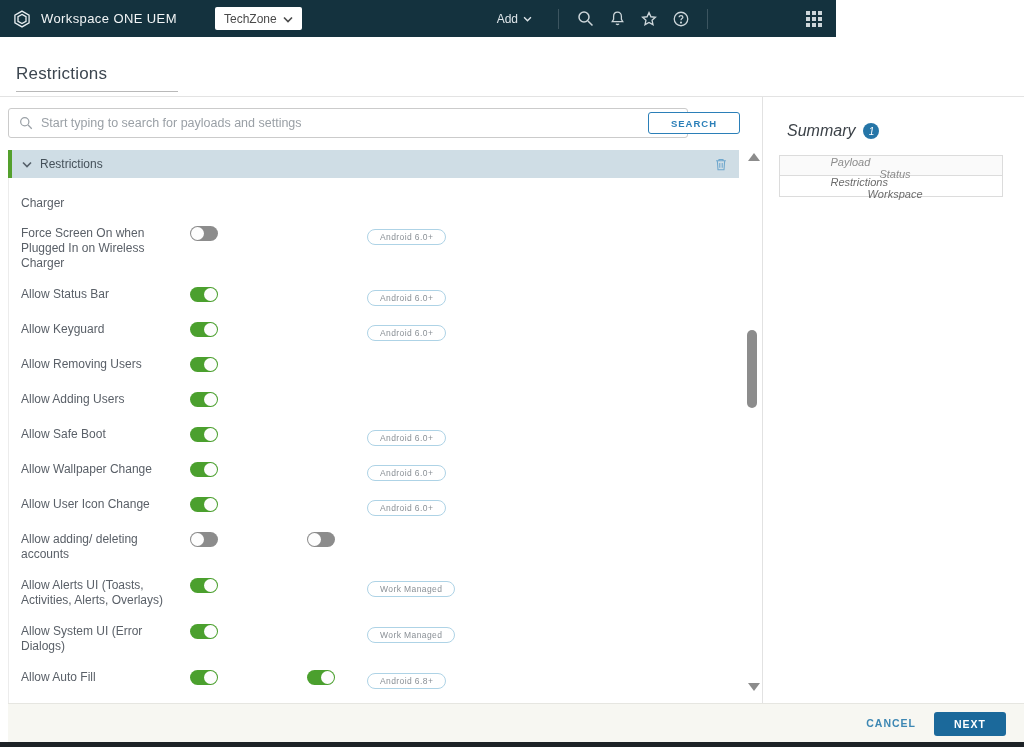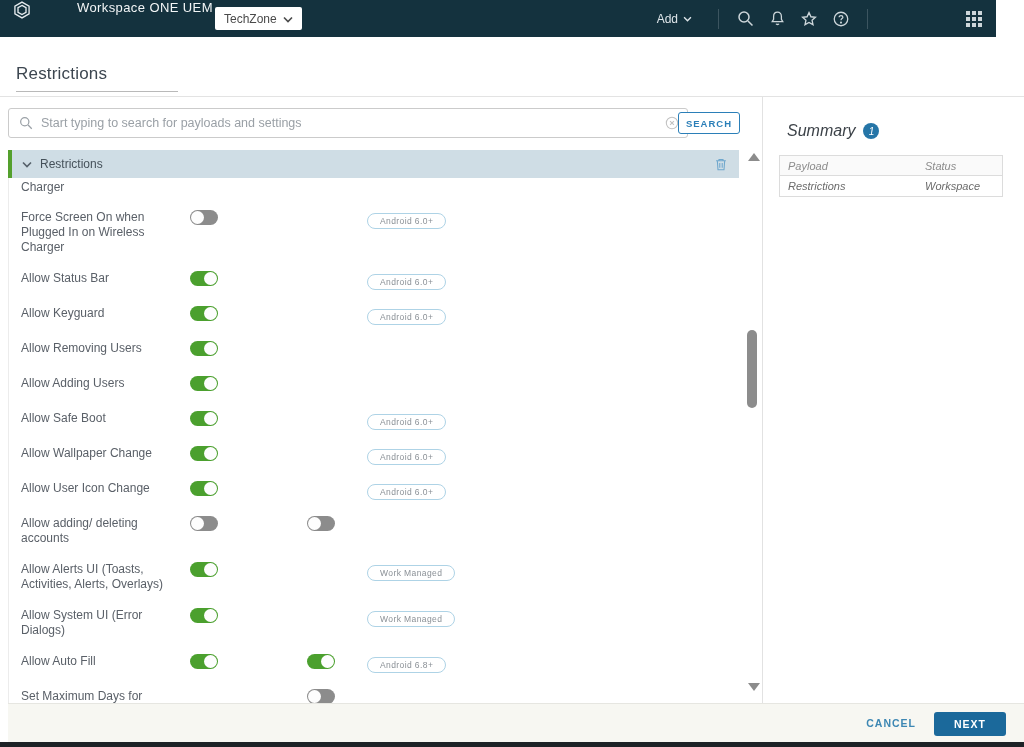--- a/index.html
+++ b/index.html
@@ -1,21 +1,21 @@
 <!DOCTYPE html>
 <html><head>
 <meta charset="utf-8">
 <style>
   * { margin:0; padding:0; box-sizing:border-box; }
   html,body { width:1024px; height:747px; }
   body { font-family:"Liberation Sans", sans-serif; background:#ffffff; position:relative; overflow:hidden; }
   .page { position:absolute; inset:0; width:1024px; height:747px; background:#fff; }
 
   
-  .navbar { position:absolute; top:0; left:0; width:996px; height:37px; background:#14323e; display:flex; align-items:flex-start; color:#e6ecef;gap:36px; }
+  .navbar { position:absolute; top:0; left:0; width:836px; height:37px; background:#14323e; display:flex; align-items:center; color:#e6ecef; }
   .nav-logo { margin-left:12px; display:flex; align-items:center; }
   .nav-title { margin-left:9px; font-size:13px; letter-spacing:.4px; color:#f2f5f6; }
   .org-btn { position:absolute; left:215px; top:7px; height:23px; background:#ffffff; border-radius:2px; display:flex; align-items:center; padding:0 9px; color:#4a4a4a; font-size:12px; cursor:pointer; }
   .org-btn .chev { margin-left:6px; }
   .nav-right { position:absolute; right:0; top:0; height:37px; display:flex; align-items:center; }
   .add-btn { font-size:12px; color:#dfe6ea; display:flex; align-items:center; gap:5px; margin-right:16px; cursor:pointer; }
   .nav-sep { width:1px; height:20px; background:#3c5560; margin:0 10px; }
   .nav-icon { width:32px; height:37px; display:flex; align-items:center; justify-content:center; cursor:pointer; }
   .grid-icon { display:grid; grid-template-columns:repeat(3,4px); grid-gap:2px; margin:0 14px 0 88px; cursor:pointer; }
   .grid-icon i { width:4px; height:4px; background:#cdd6da; }
@@ -29,31 +29,31 @@
   .main { position:absolute; left:0; top:0; width:762px; height:606px; background:#fff; overflow:hidden; }
   .summary-panel { position:absolute; left:762px; top:0; width:262px; height:606px; background:#fff; border-left:1px solid #e2e2e2;font-style:italic; }
 
   
   .searchbar { position:absolute; left:8px; top:11px; width:732px; height:30px; }
   .search-input-wrap { position:absolute; left:0; top:0; width:680px; height:30px; border:1px solid #cbcbcb; border-radius:3px; background:#fff; display:flex; align-items:center; }
   .search-input-wrap svg { margin-left:10px; flex:none; }
   .search-input { border:none; outline:none; flex:1 1 auto; font-size:12.5px; color:#444; padding:0 8px; font-family:"Liberation Sans",sans-serif; background:transparent; }
   .search-input::placeholder { color:#9aa0a6; }
   .clear-icon { flex:none; margin-right:8px; cursor:pointer; display:flex; }
-  .search-btn { position:absolute; right:0; top:4px; height:22px; padding:0 7px; background:#fff; border:1px solid #2b7fb8; border-radius:3px; color:#2b7fb8; font-size:9.5px; font-weight:bold; letter-spacing:1px; cursor:pointer; font-family:"Liberation Sans",sans-serif; }
+  .search-btn { position:absolute; right:0; top:4px; height:22px; padding:0 22px; background:#fff; border:1px solid #2b7fb8; border-radius:3px; color:#2b7fb8; font-size:9.5px; font-weight:bold; letter-spacing:1px; cursor:pointer; font-family:"Liberation Sans",sans-serif; }
 
   
   .card { position:absolute; left:8px; top:53px; width:731px; height:553px; }
   .card-header { height:28px; background:#cfdde5; border-left:4px solid #54a02d; display:flex; align-items:center; padding:0 10px; cursor:pointer; }
   .card-header .chev-down { display:flex; margin-right:8px; }
   .card-title { font-size:12px; color:#45515a; }
   .trash-btn { margin-left:auto; display:flex; cursor:pointer; padding:2px; }
   .rows { border-left:1px solid #ececec; height:525px; overflow:hidden; background:#fff; }
   .row { display:flex; align-items:flex-start; padding:8px 12px; }
-  .row.partial { padding-top:2px; padding-bottom:7px; }
+  .row.partial { padding-top:18px; padding-bottom:7px; }
   .row-label { width:169px; padding-right:12px; font-size:12px; line-height:15px; color:#5a6068; flex:none; }
   .col-t1 { width:117px; flex:none; padding-top:0px; }
   .col-t2 { width:60px; flex:none; }
   .badge-col { flex:none; }
   .toggle { display:inline-block; width:28px; height:15px; border-radius:8px; position:relative; cursor:pointer; }
   .toggle.on { background:#4ba02e; }
   .toggle.off { background:#8c8c8c; }
   .toggle .knob { position:absolute; top:1px; width:13px; height:13px; border-radius:50%; background:#fdfdfd; }
   .toggle.on .knob { right:1px; }
   .toggle.off .knob { left:1px; }
@@ -63,21 +63,21 @@
   .sb-arrow-up, .sb-arrow-down { position:absolute; left:748px; width:0; height:0; border-left:6px solid transparent; border-right:6px solid transparent; }
   .sb-arrow-up { top:56px; border-bottom:8px solid #8c8c8c; }
   .sb-arrow-down { bottom:12px; border-top:8px solid #8c8c8c; }
   .sb-thumb { position:absolute; left:747px; top:233px; width:10px; height:78px; border-radius:5px; background:#8c8c8c; cursor:pointer; }
 
   
   .summary-head { position:absolute; left:24px; top:25px; display:flex; align-items:center; gap:8px; }
   .summary-title { font-size:16px; color:#3c4248; }
   .summary-badge { width:16px; height:16px; border-radius:50%; background:#2575a7; color:#fff; font-size:10px; display:flex; align-items:center; justify-content:center; }
   .summary-table { position:absolute; left:16px; top:58px; width:224px; border:1px solid #dcdcdc; font-size:11px; }
-  .st-row { display:flex; height:20px; align-items:center; }
+  .st-row { display:flex; height:20px; align-items:center;flex-direction:column; }
   .st-row.head { background:#fafafa; color:#8c8c8c; border-bottom:1px solid #dcdcdc; }
   .st-row.body { color:#6b6b6b; }
   .st-cell { padding-left:8px; }
   .st-cell.c0 { width:137px; flex:none; }
   .st-cell.c1 { flex:1; }
 
   
   .footer { position:absolute; left:8px; top:703px; width:1024px; height:42px; background:#f7f7f2; border-top:1px solid #e6e6e1; }
   .cancel-link { position:absolute; right:116px; top:13px; font-size:10.5px; font-weight:bold; letter-spacing:1px; color:#3d87b3; cursor:pointer; }
   .next-btn { position:absolute; right:26px; top:8px; height:24px; padding:0 20px; background:#1b699b; border:none; border-radius:3px; color:#fff; font-size:10.5px; font-weight:bold; letter-spacing:1px; cursor:pointer; font-family:"Liberation Sans",sans-serif; }

